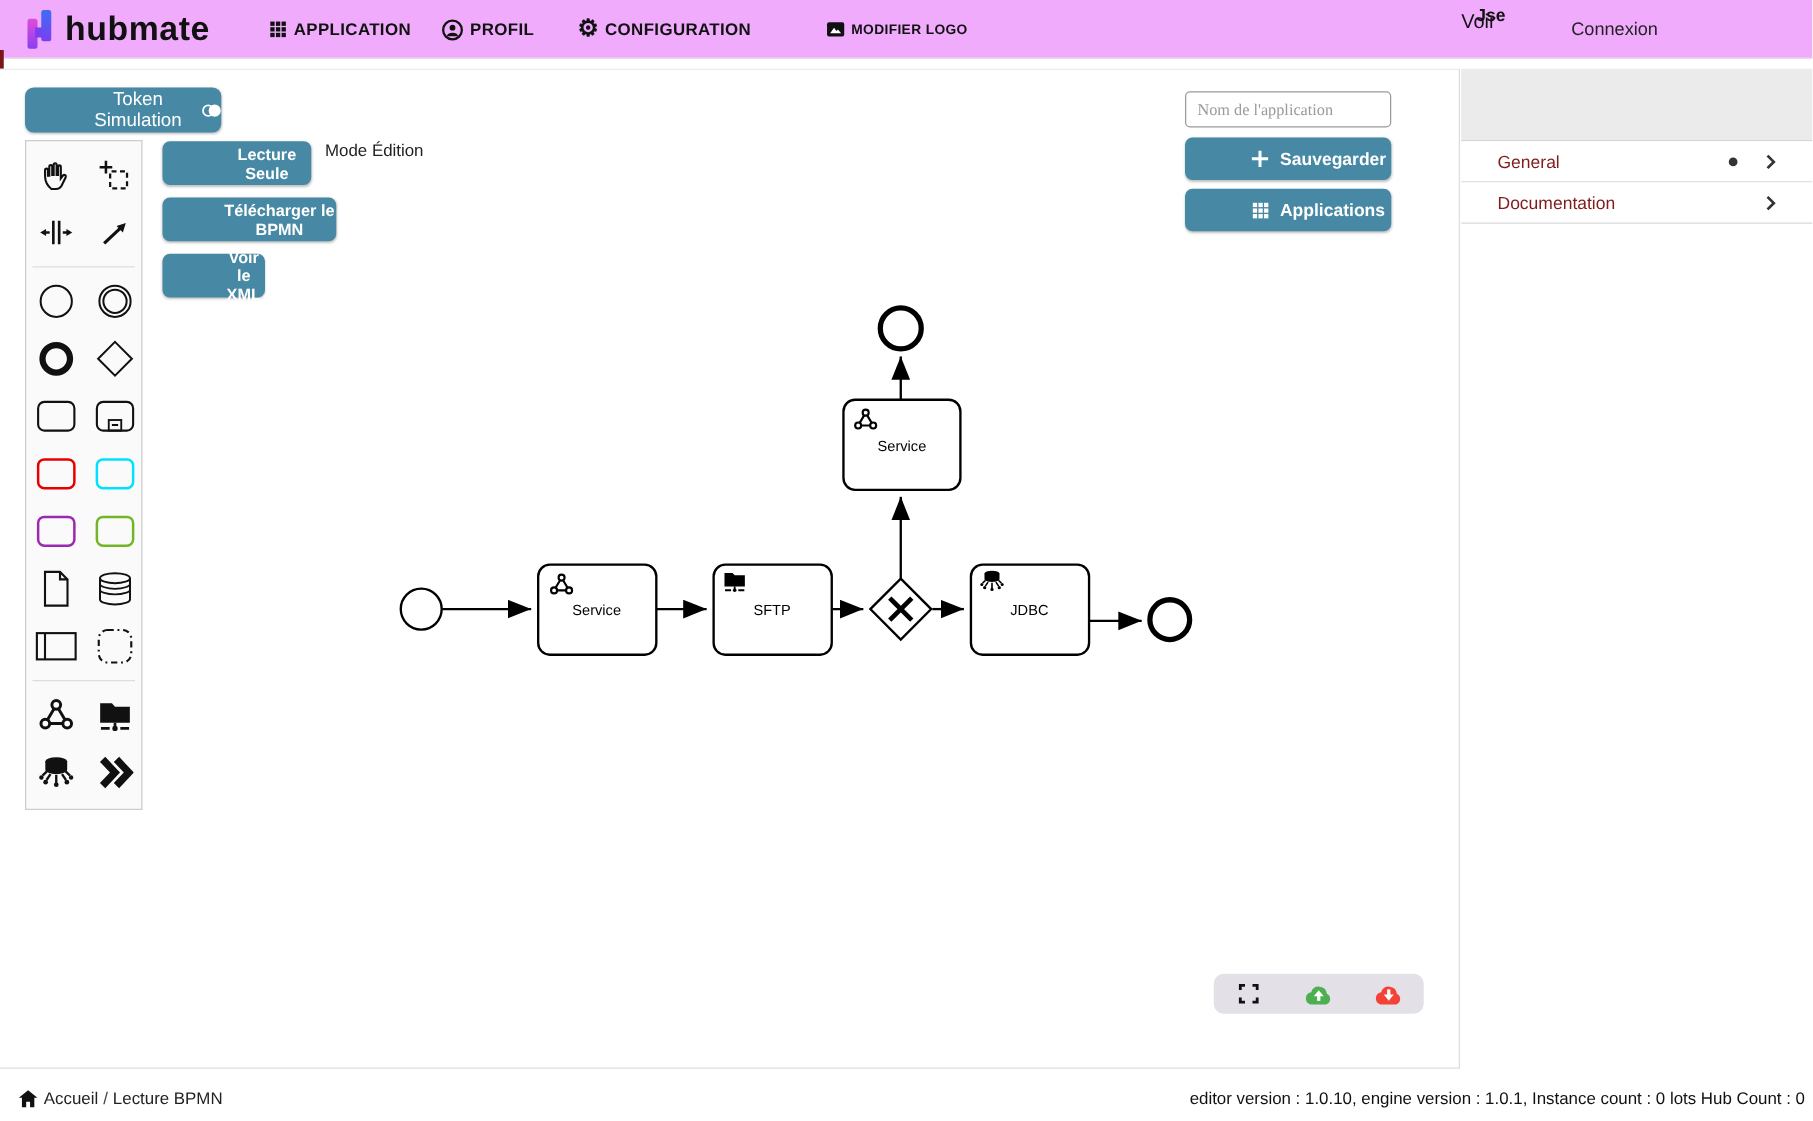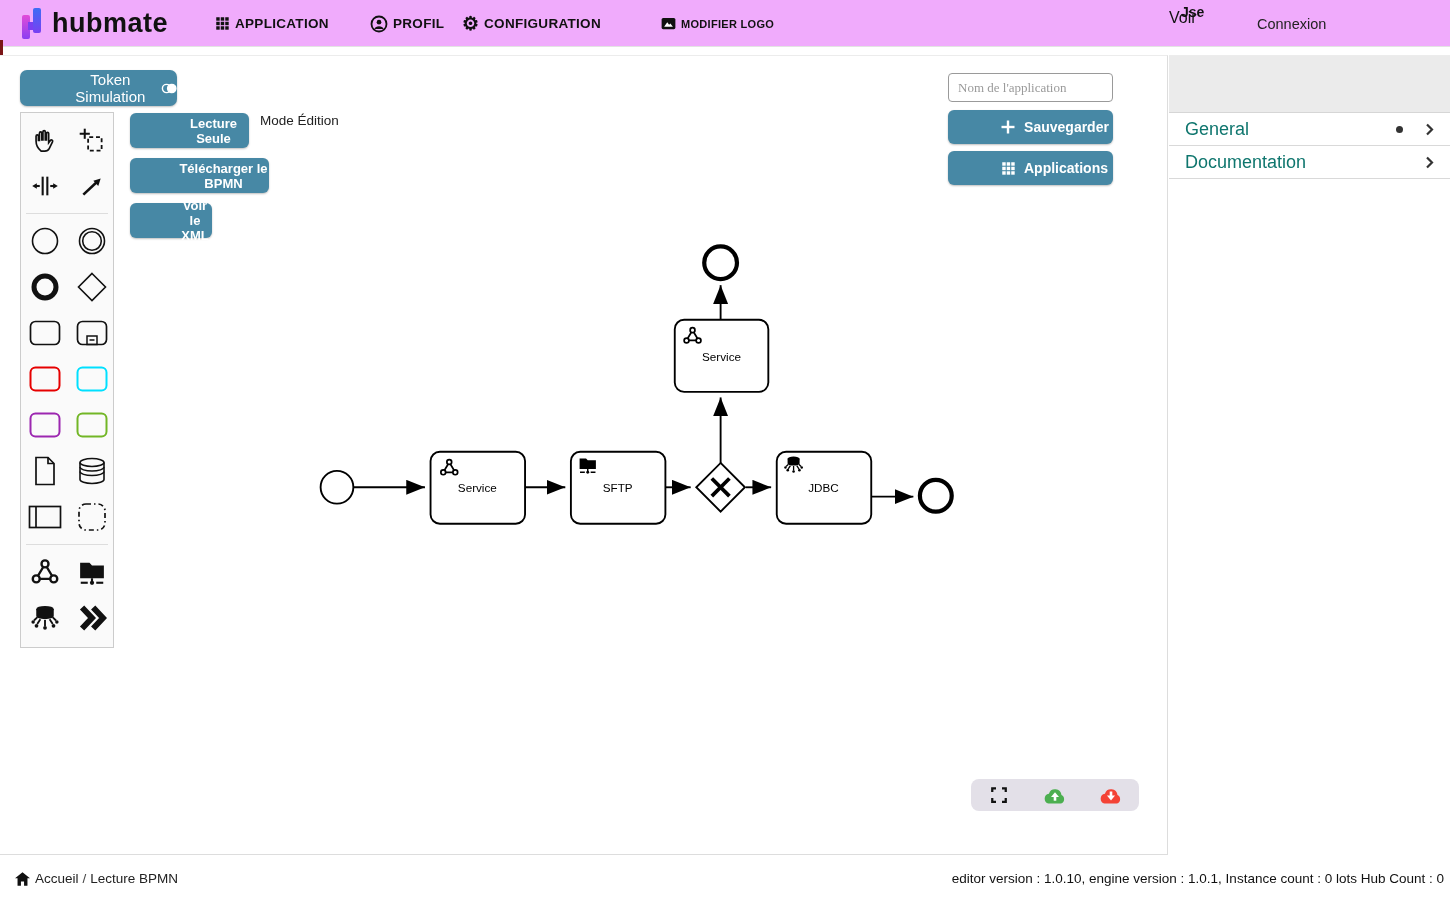--- a/index.html
+++ b/index.html
@@ -21,21 +21,21 @@
   .avatar-overlap { position:absolute; left:1168px; top:0; width:46px; height:47px; color:#111; }
   .avatar-overlap .t1 { position:absolute; left:13px; top:4px; font-size:14px;font-weight:bold; }
   .avatar-overlap .t2 { position:absolute; left:1px; top:9px; font-size:16px; }
   .connexion { position:absolute; left:1257px; top:0; height:47px; display:flex; align-items:center; font-size:14.5px; color:#222; cursor:pointer; }
   .edge-mark { position:absolute; left:0; top:40px; width:3px; height:16px; background:#7b1517; }
 
   
   .canvas-area { position:absolute; left:0; top:55px; width:1168px; height:800px; background:#fff; border-top:1px solid #ececec; border-right:1px solid #ddd; border-bottom:1px solid #ddd; }
   .sidebar { position:absolute; left:1169px; top:55px; width:281px; height:800px; background:#fff; border-top:1px solid #ececec; }
   .sidebar-head { height:57px; background:#ebebeb; border-bottom:1px solid #d6d6d6; }
-  .sidebar-row { height:33px; display:flex; align-items:center; padding:0 16px; border-bottom:1px solid #d9d9d9; font-size:18px; color:#0f766e; cursor:pointer; background:#fff; }
+  .sidebar-row { height:33px; display:flex; align-items:center; padding:0 29px; border-bottom:1px solid #d9d9d9; font-size:14px; color:#7f1d1d; cursor:pointer; background:#fff; }
   .sidebar-row .lbl { flex:1; }
   .dot { width:7px; height:7px; border-radius:50%; background:#333; margin-right:22px; }
 
   
   .btn { background:#4788a5; color:#fff; border:none; border-radius:6px; font-weight:bold; font-family:"Liberation Sans",sans-serif; cursor:pointer; box-shadow:0 1px 2px rgba(0,0,0,0.25); display:flex; align-items:center; justify-content:center; gap:8px;padding-left:48px; }
   .token-btn { position:absolute; left:20px; top:70px; width:157px; height:36px; font-size:15px; font-weight:normal; border-radius:7px; }
   .btn-lecture { position:absolute; left:130px; top:113px; width:119px; height:35px; font-size:13px; }
   .btn-download { position:absolute; left:130px; top:158px; width:139px; height:35px; font-size:13px; }
   .btn-xml { position:absolute; left:130px; top:203px; width:82px; height:35px; font-size:13px; }
   .mode-label { position:absolute; left:260px; top:113px; font-size:13.5px; color:#222; }
@@ -88,21 +88,21 @@
             <rect x="9.2" y="9.2" width="5.5" height="5.5"></rect>
             <rect x="16.4" y="9.2" width="5.5" height="5.5"></rect>
             <rect x="2" y="16.4" width="5.5" height="5.5"></rect>
             <rect x="9.2" y="16.4" width="5.5" height="5.5"></rect>
             <rect x="16.4" y="16.4" width="5.5" height="5.5"></rect>
           </g>
         </svg>
       <span class="txt">APPLICATION</span>
     </div>
 
-    <div class="nav-item" style="left:370px;">
+    <div class="nav-item" style="left:353px;">
       <svg width="18" height="18" viewBox="0 0 24 24">
         <circle cx="12" cy="12" r="10" fill="none" stroke="#111" stroke-width="2.4"></circle>
         <circle cx="12" cy="9.5" r="3.1" fill="#111"></circle>
         <path d="M5.8 18.6 a6.6 5.4 0 0 1 12.4 0 z" fill="#111"></path>
       </svg>
       <span class="txt">PROFIL</span>
     </div>
 
     <div class="nav-item" style="left:462px;">
       <span style="font-size:19px;line-height:1;">⚙</span>

